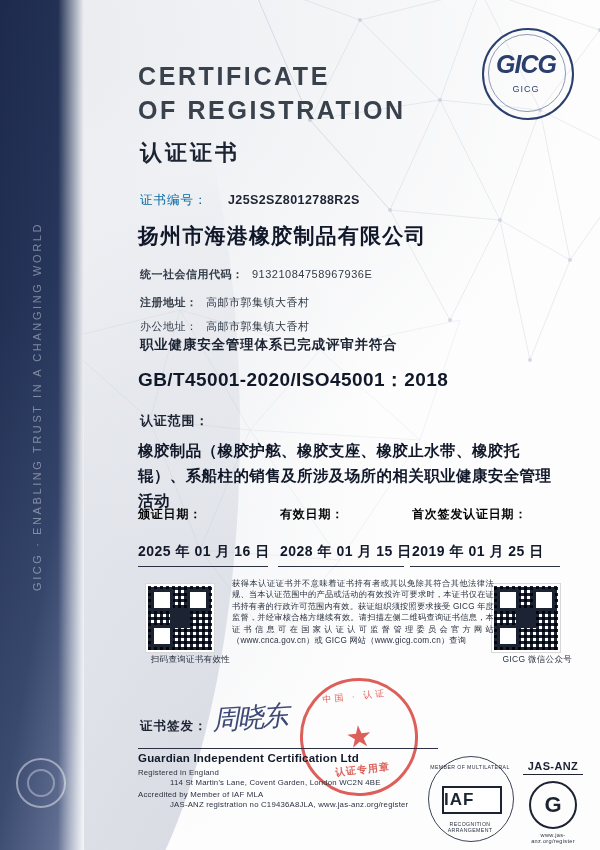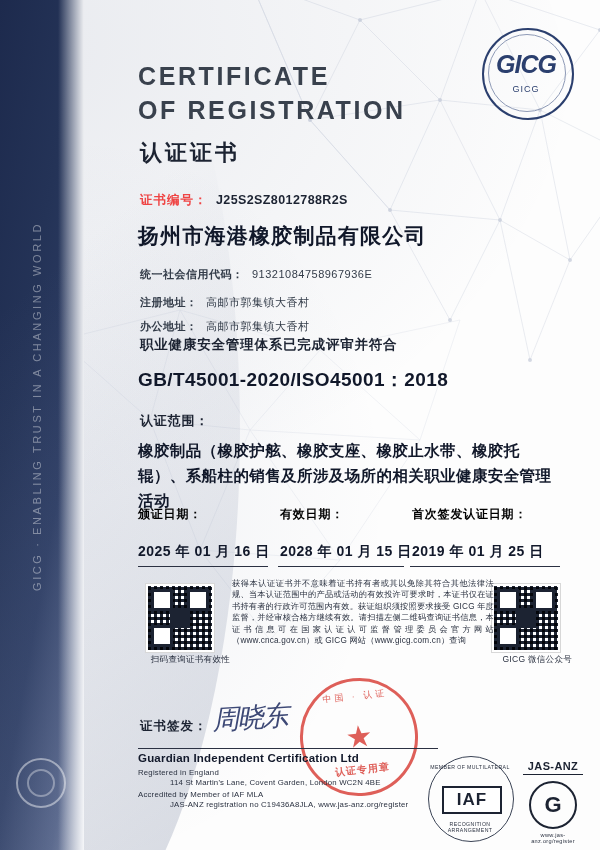--- a/index.html
+++ b/index.html
@@ -192,23 +192,23 @@
     letter-spacing: 3px;
   }
 
   
   .row {
     position: absolute;
     left: 140px;
     white-space: nowrap;
   }
   .lbl {
-    color: #ef4444;
+    color: #0369a1;
     font-size: 12.5px;
-    font-weight: bold;
+    font-weight: normal;
     letter-spacing: 1px;
     text-align: center;
   }
   .val-mono {
     color: #1c2332;
     font-size: 12.5px;
     font-weight: bold;
     font-family: "Liberation Sans", sans-serif;
     letter-spacing: 0.4px;
   }
@@ -447,21 +447,21 @@
   .iaf .box {
     position: absolute;
     left: 14px;
     top: 30px;
     width: 56px;
     height: 24px;
     border: 2px solid #1c2332;
     color: #1c2332;
     font-size: 17px;
     font-weight: bold;
-    text-align: center;
+    text-align: left;
     line-height: 24px;
     letter-spacing: 1px;
     background: #fff;
   }
   .iaf .top-t {
     position: absolute;
     left: 0; top: 8px; width: 84px;
     text-align: center;
     font-size: 5.2px;
     color: #2a3140;
@@ -573,37 +573,37 @@
     <div class="gicg-big">GICG</div>
     <div class="gicg-small">GICG</div>
   </div>
 
   <div class="title-en1">CERTIFICATE</div>
   <div class="title-en2">OF REGISTRATION</div>
   <div class="title-cn">认证证书</div>
 
   <div class="row" style="top:190px;">
     <span class="lbl">证书编号：</span>
-    <span class="val-mono" style="margin-left:4px;">J25S2SZ8012788R2S</span>
+    <span class="val-mono" style="margin-left:16px;">J25S2SZ8012788R2S</span>
   </div>
 
   <div class="company">扬州市海港橡胶制品有限公司</div>
 
   <div class="row" style="top:264px;">
     <span class="val-small" style="font-weight:bold;">统一社会信用代码：</span>
     <span class="val-small" style="margin-left:4px;">91321084758967936E</span>
   </div>
 
   <div class="row" style="top:292px;">
     <span class="val-small" style="font-weight:bold;">注册地址：</span>
     <span class="val-small" style="margin-left:4px;">高邮市郭集镇大香村</span>
   </div>
 
   <div class="row" style="top:316px;">
-    <span class="val-small" style="font-weight:bold;margin-top:44px;">办公地址：</span>
+    <span class="val-small" style="font-weight:normal;margin-top:44px;">办公地址：</span>
     <span class="val-small" style="margin-left:4px;">高邮市郭集镇大香村</span>
   </div>
 
   <div class="statement">职业健康安全管理体系已完成评审并符合</div>
   <div class="standard">GB/T45001-2020/ISO45001：2018</div>
 
   <div class="scope-label">认证范围：</div>
   <div class="scope-text">橡胶制品（橡胶护舷、橡胶支座、橡胶止水带、橡胶托辊）、系船柱的销售及所涉及场所的相关职业健康安全管理活动</div>
 
   <div class="dates-head" style="left:138px;">颁证日期：</div>

